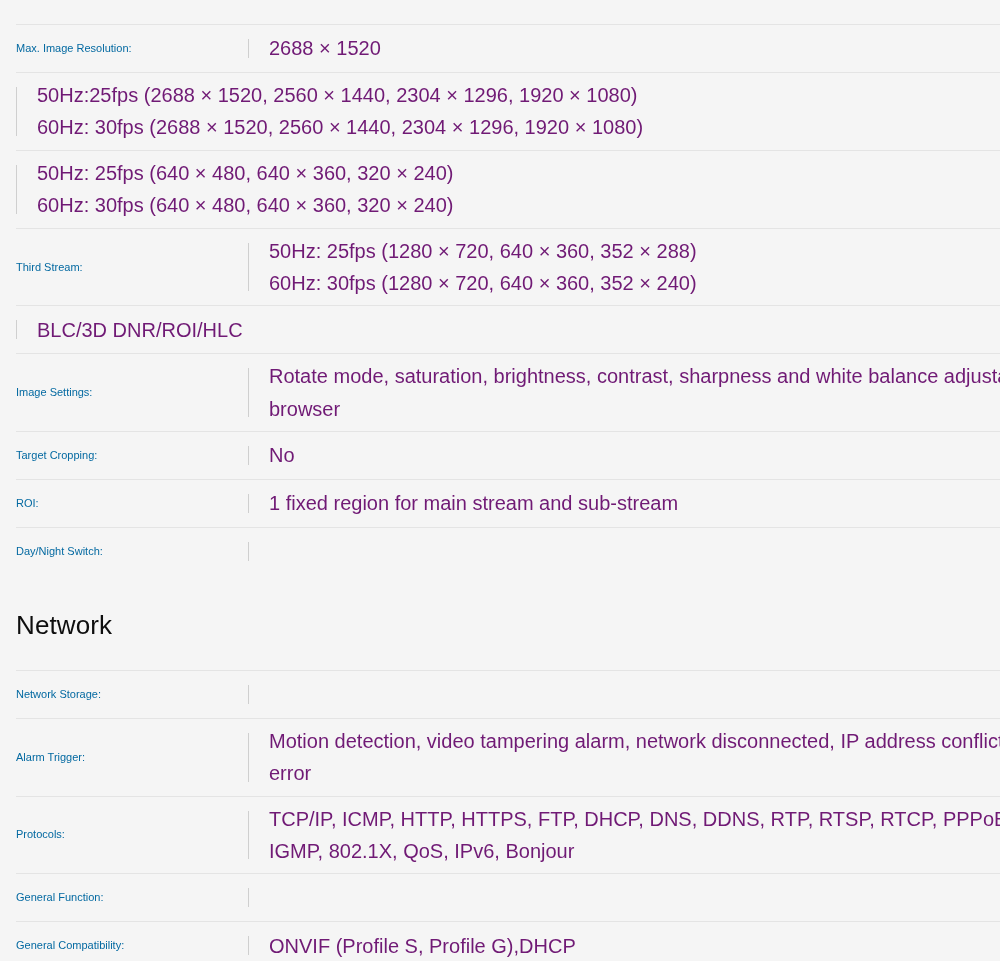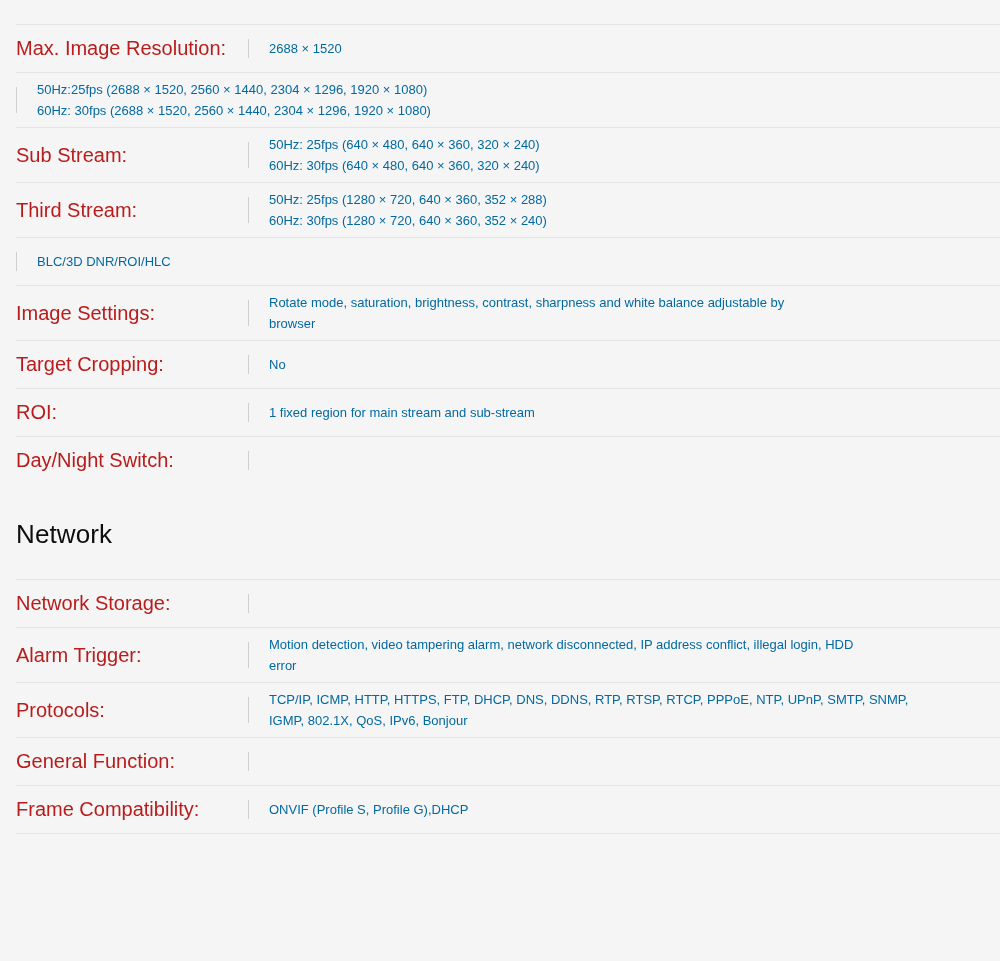--- a/index.html
+++ b/index.html
@@ -34,37 +34,37 @@
     margin-left: 16px;
     min-height: 48px;
     box-sizing: border-box;
   }
   .spec-row:first-child {
     border-top: 1px solid #e4e4e4;
   }
   .spec-label {
     width: 232px;
     min-width: 232px;
-    color: #b91c1c;
-    font-size: 20px;
+    color: #0369a1;
+    font-size: 11px;
     line-height: 1.35;
     padding: 6px 0;
     box-sizing: border-box;
   }
   .spec-sep {
     width: 1px;
     min-width: 1px;
     align-self: stretch;
     margin: 14px 0;
     background: #cfcfcf;
   }
   .spec-value {
     padding: 6px 0 6px 20px;
-    color: #0369a1;
-    font-size: 13px;
+    color: #701a75;
+    font-size: 20px;
     line-height: 1.62;
     white-space: pre;
     box-sizing: border-box;
   }
   .section-heading {
     font-size: 26px;
     color: #0e0e0e;
     font-weight: 400;
     margin: 0;
     padding: 36px 0 30px 16px;
@@ -88,21 +88,20 @@
         <div class="spec-label">Max. Image Resolution:</div>
         <div class="spec-sep"></div>
         <div class="spec-value">2688 × 1520</div>
       </div>
       <div class="spec-row">
         <div class="spec-sep"></div>
         <div class="spec-value">50Hz:25fps (2688 × 1520, 2560 × 1440, 2304 × 1296, 1920 × 1080)
 60Hz: 30fps (2688 × 1520, 2560 × 1440, 2304 × 1296, 1920 × 1080)</div>
       </div>
       <div class="spec-row">
-        <div class="spec-label">Sub Stream:</div>
         <div class="spec-sep"></div>
         <div class="spec-value">50Hz: 25fps (640 × 480, 640 × 360, 320 × 240)
 60Hz: 30fps (640 × 480, 640 × 360, 320 × 240)</div>
       </div>
       <div class="spec-row">
         <div class="spec-label">Third Stream:</div>
         <div class="spec-sep"></div>
         <div class="spec-value">50Hz: 25fps (1280 × 720, 640 × 360, 352 × 288)
 60Hz: 30fps (1280 × 720, 640 × 360, 352 × 240)</div>
       </div>
@@ -149,21 +148,21 @@
         <div class="spec-label">Protocols:</div>
         <div class="spec-sep"></div>
         <div class="spec-value">TCP/IP, ICMP, HTTP, HTTPS, FTP, DHCP, DNS, DDNS, RTP, RTSP, RTCP, PPPoE, NTP, UPnP, SMTP, SNMP,
 IGMP, 802.1X, QoS, IPv6, Bonjour</div>
       </div>
       <div class="spec-row">
         <div class="spec-label">General Function:</div>
         <div class="spec-sep"></div>
       </div>
       <div class="spec-row">
-        <div class="spec-label">Frame Compatibility:</div>
+        <div class="spec-label">General Compatibility:</div>
         <div class="spec-sep"></div>
         <div class="spec-value">ONVIF (Profile S, Profile G),DHCP</div>
       </div>
       <div class="table-end"></div>
     </div>
 
   </div>
 </div>
 
 </body></html>

